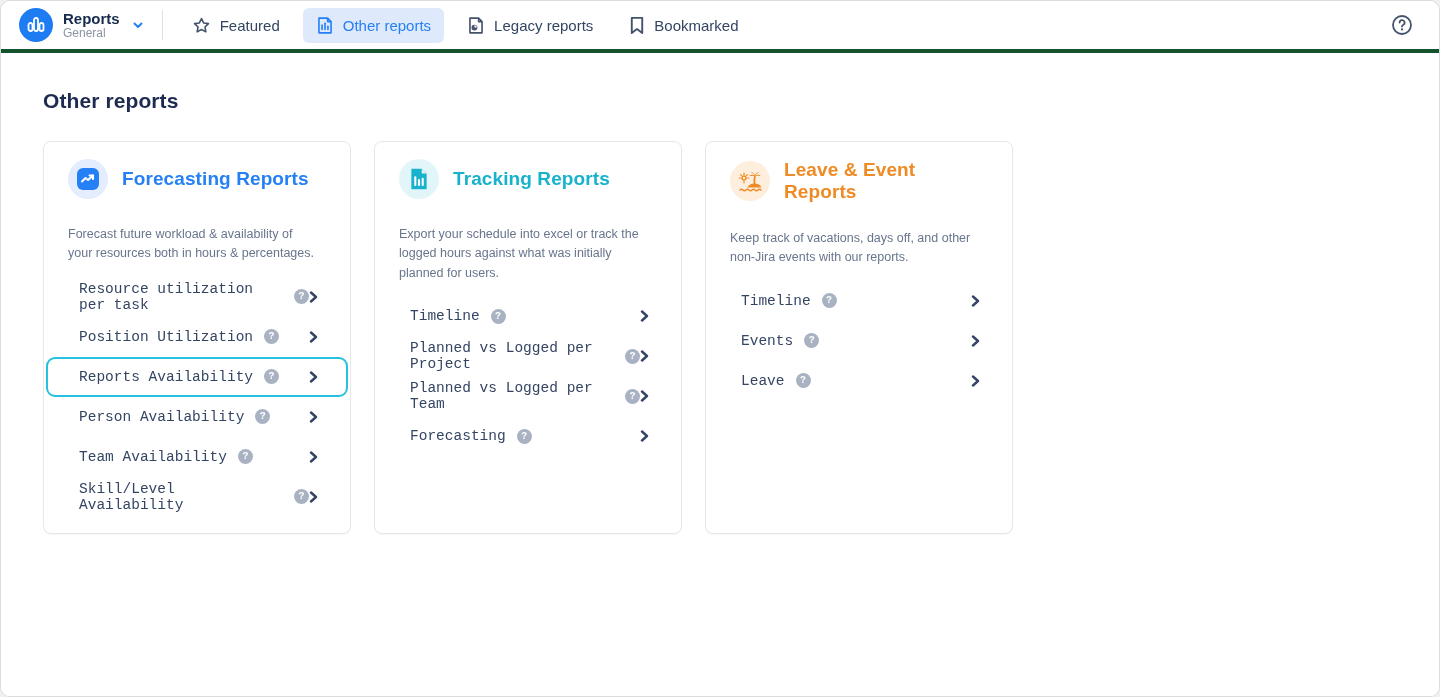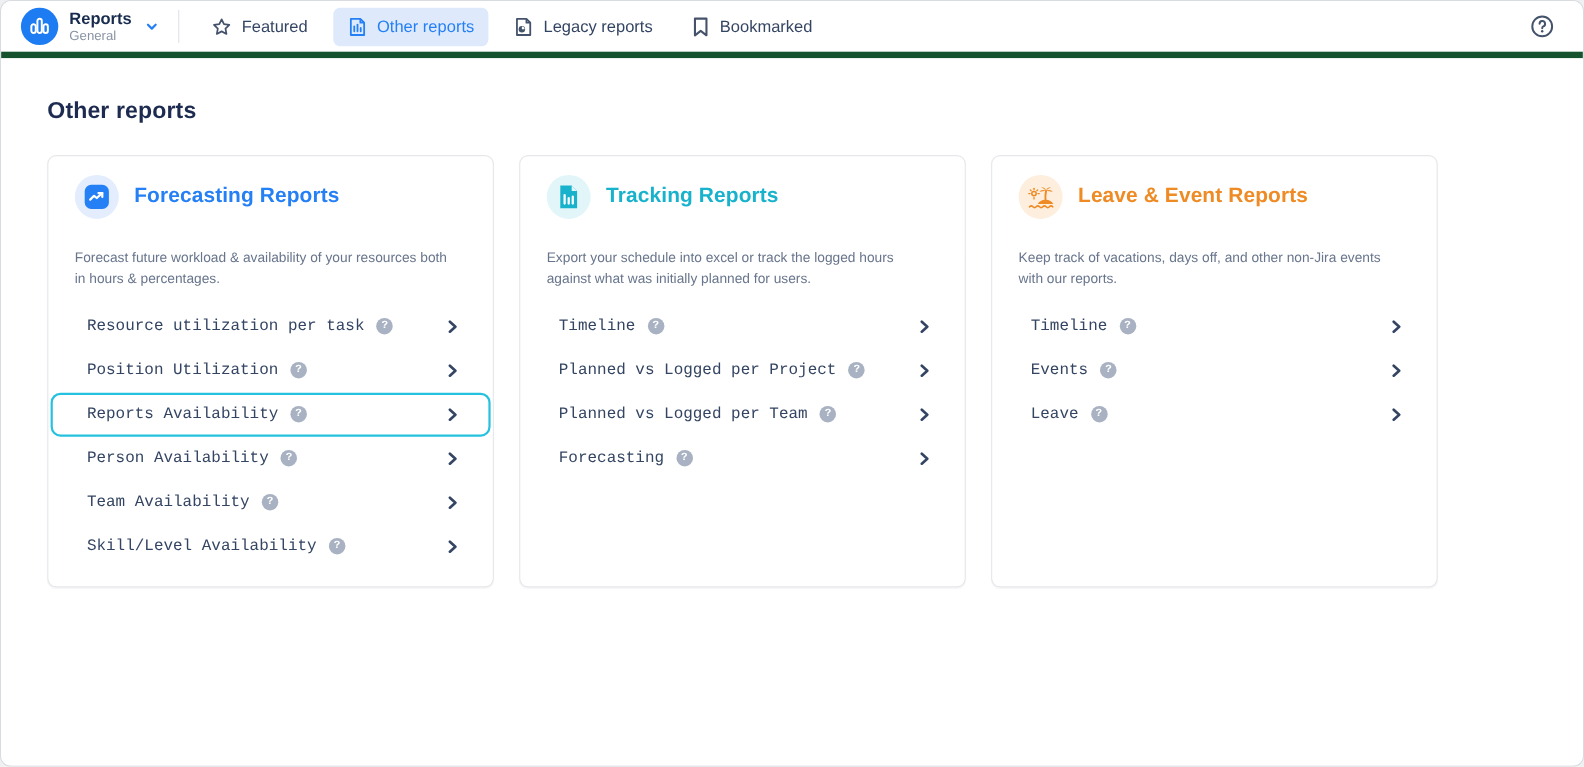--- a/index.html
+++ b/index.html
@@ -15,21 +15,21 @@
     border-radius: 10px;
     overflow: hidden;
     display: flex; flex-direction: column;
   }
 
   
   .topbar {
     height: 52px; flex: 0 0 52px;
     display: flex; align-items: center;
     padding: 0 26px 0 18px;
-    border-bottom: 6px solid #14532d;
+    border-bottom: 4px solid #14532d;
     background: #ffffff;
   }
   .app-switcher { display: flex; align-items: center; gap: 10px; cursor: pointer; }
   .app-logo {
     width: 34px; height: 34px; border-radius: 50%;
     background: #1d7cf2; display: flex; align-items: center; justify-content: center;
   }
   .app-titles { line-height: 1.05; }
   .app-title { font-size: 15px; font-weight: bold; color: #172b4d; }
   .app-subtitle { font-size: 12px; color: #8993a4; }
@@ -46,21 +46,21 @@
   .tab.active { background: #deeafc; color: #2680f5; }
   .tab.active svg .stroke { stroke: #2680f5; }
   .help-btn { margin-left: auto; display: flex; cursor: pointer; }
 
   
   .page { flex: 1; padding: 36px 42px 0 42px; background: #ffffff; }
   .page-title { font-size: 21px; font-weight: bold; color: #1e2b50; letter-spacing: .1px; }
 
   .cards { display: flex; gap: 23px; margin-top: 28px; }
   .card {
-    width: 406px; min-height: 336px;
+    width: 308px; min-height: 336px;
     background: #ffffff;
     border: 1px solid #e5e7ea;
     border-radius: 8px;
     padding: 17px 0 16px 0;
     box-shadow: 0 1px 1px rgba(9,30,66,.04);
   }
   .card-header { display: flex; align-items: center; gap: 14px; padding: 0 24px; }
   .card-icon-bubble {
     width: 40px; height: 40px; border-radius: 50%;
     display: flex; align-items: center; justify-content: center; flex: 0 0 40px;

